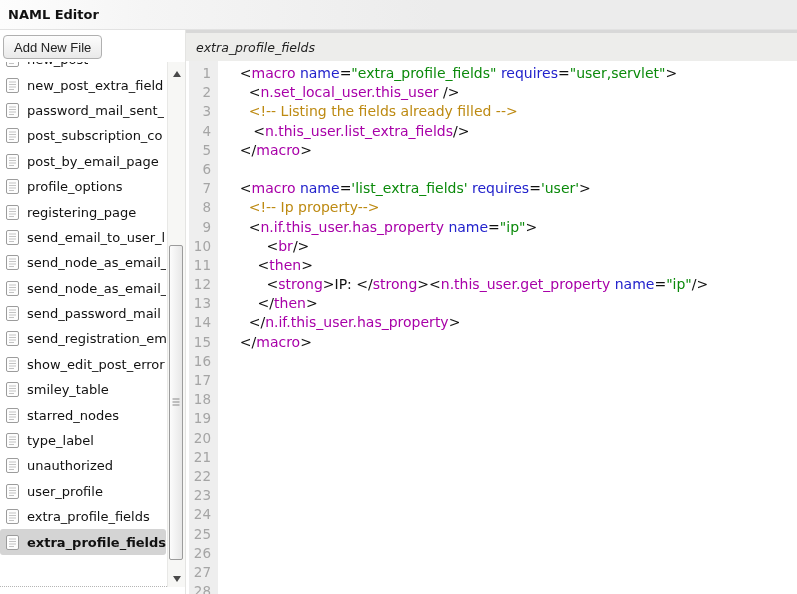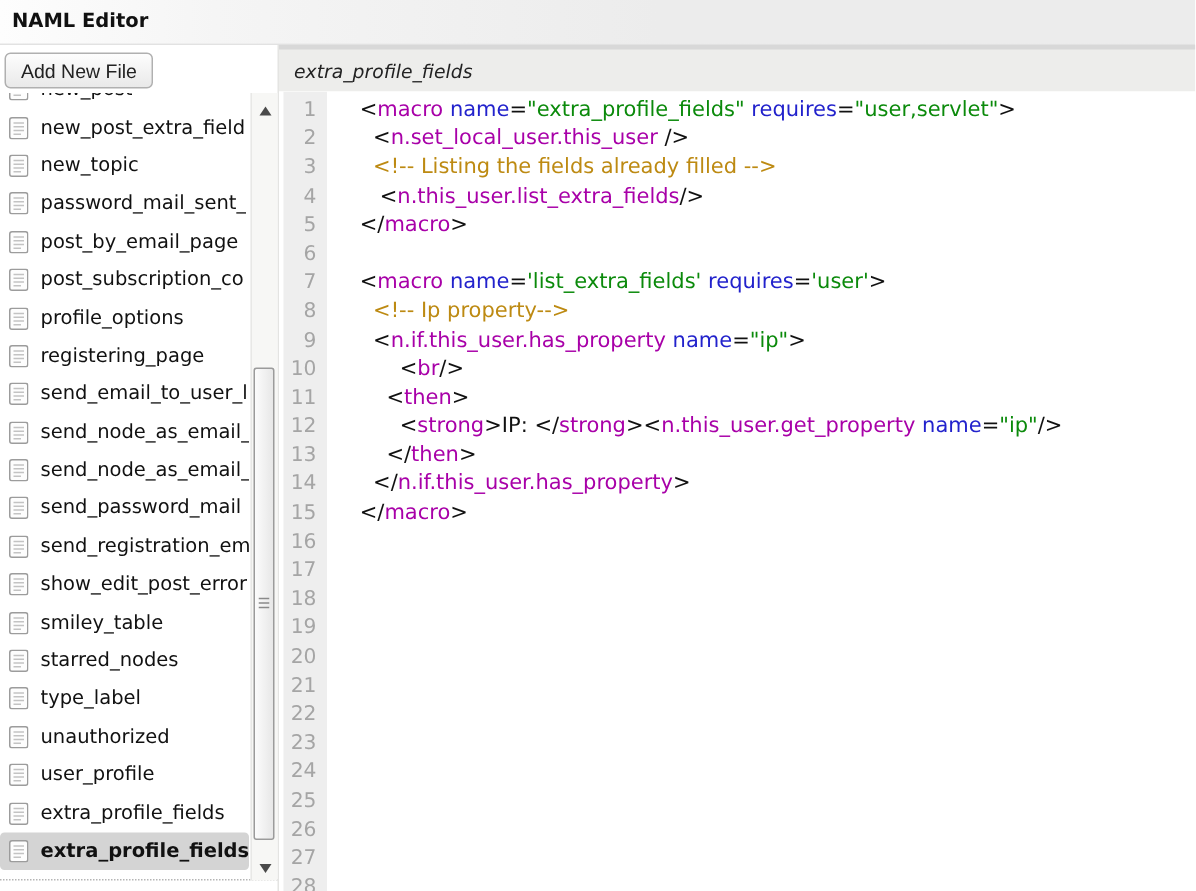--- a/index.html
+++ b/index.html
@@ -97,51 +97,41 @@
             <span class="flabel">new_post_extra_field</span>
           </div>
           <div class="file-item">
             <svg class="ficon" width="13" height="15" viewBox="0 0 13 15">
               <rect x="0.5" y="0.5" width="12" height="14" rx="1.5" fill="#fdfdfd" stroke="#9c9c9c"></rect>
               <line x1="3" y1="4" x2="10" y2="4" stroke="#c3c3c3"></line>
               <line x1="3" y1="6.5" x2="10" y2="6.5" stroke="#c3c3c3"></line>
               <line x1="3" y1="9" x2="10" y2="9" stroke="#c3c3c3"></line>
               <line x1="3" y1="11.5" x2="8" y2="11.5" stroke="#c3c3c3"></line>
             </svg>
-            <span class="flabel">new_topic</span>
-          </div>
-          <div class="file-item">
-            <svg class="ficon" width="13" height="15" viewBox="0 0 13 15">
-              <rect x="0.5" y="0.5" width="12" height="14" rx="1.5" fill="#fdfdfd" stroke="#9c9c9c"></rect>
-              <line x1="3" y1="4" x2="10" y2="4" stroke="#c3c3c3"></line>
-              <line x1="3" y1="6.5" x2="10" y2="6.5" stroke="#c3c3c3"></line>
-              <line x1="3" y1="9" x2="10" y2="9" stroke="#c3c3c3"></line>
-              <line x1="3" y1="11.5" x2="8" y2="11.5" stroke="#c3c3c3"></line>
-            </svg>
             <span class="flabel">password_mail_sent_</span>
           </div>
           <div class="file-item">
             <svg class="ficon" width="13" height="15" viewBox="0 0 13 15">
               <rect x="0.5" y="0.5" width="12" height="14" rx="1.5" fill="#fdfdfd" stroke="#9c9c9c"></rect>
               <line x1="3" y1="4" x2="10" y2="4" stroke="#c3c3c3"></line>
               <line x1="3" y1="6.5" x2="10" y2="6.5" stroke="#c3c3c3"></line>
               <line x1="3" y1="9" x2="10" y2="9" stroke="#c3c3c3"></line>
               <line x1="3" y1="11.5" x2="8" y2="11.5" stroke="#c3c3c3"></line>
             </svg>
+            <span class="flabel">post_subscription_co</span>
+          </div>
+          <div class="file-item">
+            <svg class="ficon" width="13" height="15" viewBox="0 0 13 15">
+              <rect x="0.5" y="0.5" width="12" height="14" rx="1.5" fill="#fdfdfd" stroke="#9c9c9c"></rect>
+              <line x1="3" y1="4" x2="10" y2="4" stroke="#c3c3c3"></line>
+              <line x1="3" y1="6.5" x2="10" y2="6.5" stroke="#c3c3c3"></line>
+              <line x1="3" y1="9" x2="10" y2="9" stroke="#c3c3c3"></line>
+              <line x1="3" y1="11.5" x2="8" y2="11.5" stroke="#c3c3c3"></line>
+            </svg>
             <span class="flabel">post_by_email_page</span>
-          </div>
-          <div class="file-item">
-            <svg class="ficon" width="13" height="15" viewBox="0 0 13 15">
-              <rect x="0.5" y="0.5" width="12" height="14" rx="1.5" fill="#fdfdfd" stroke="#9c9c9c"></rect>
-              <line x1="3" y1="4" x2="10" y2="4" stroke="#c3c3c3"></line>
-              <line x1="3" y1="6.5" x2="10" y2="6.5" stroke="#c3c3c3"></line>
-              <line x1="3" y1="9" x2="10" y2="9" stroke="#c3c3c3"></line>
-              <line x1="3" y1="11.5" x2="8" y2="11.5" stroke="#c3c3c3"></line>
-            </svg>
-            <span class="flabel">post_subscription_co</span>
           </div>
           <div class="file-item">
             <svg class="ficon" width="13" height="15" viewBox="0 0 13 15">
               <rect x="0.5" y="0.5" width="12" height="14" rx="1.5" fill="#fdfdfd" stroke="#9c9c9c"></rect>
               <line x1="3" y1="4" x2="10" y2="4" stroke="#c3c3c3"></line>
               <line x1="3" y1="6.5" x2="10" y2="6.5" stroke="#c3c3c3"></line>
               <line x1="3" y1="9" x2="10" y2="9" stroke="#c3c3c3"></line>
               <line x1="3" y1="11.5" x2="8" y2="11.5" stroke="#c3c3c3"></line>
             </svg>
             <span class="flabel">profile_options</span>

